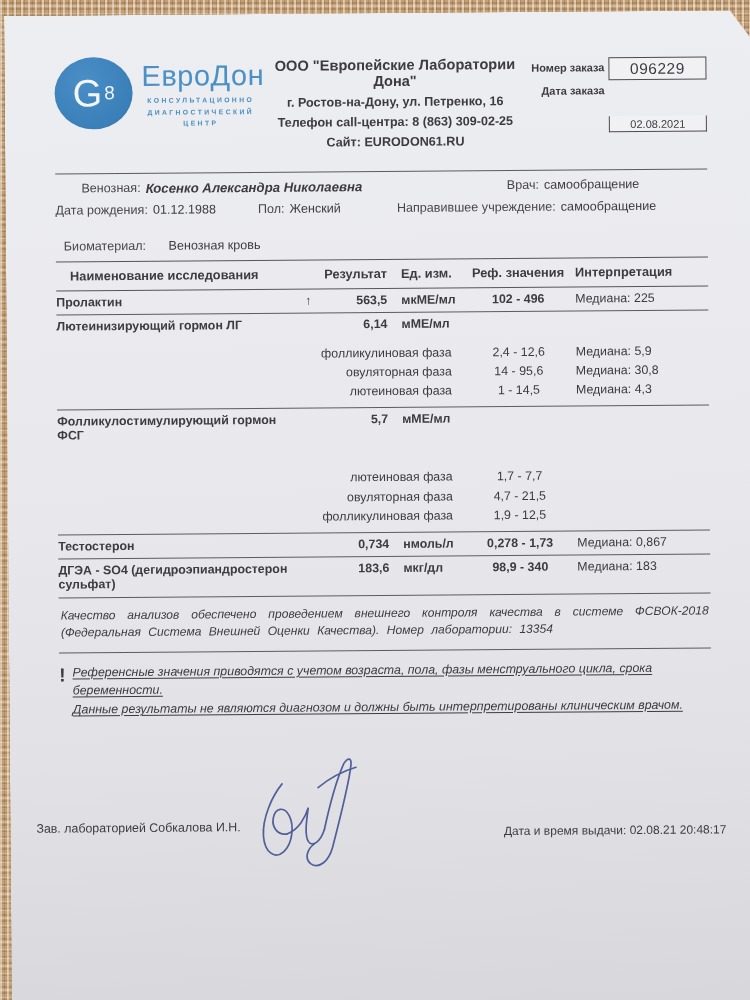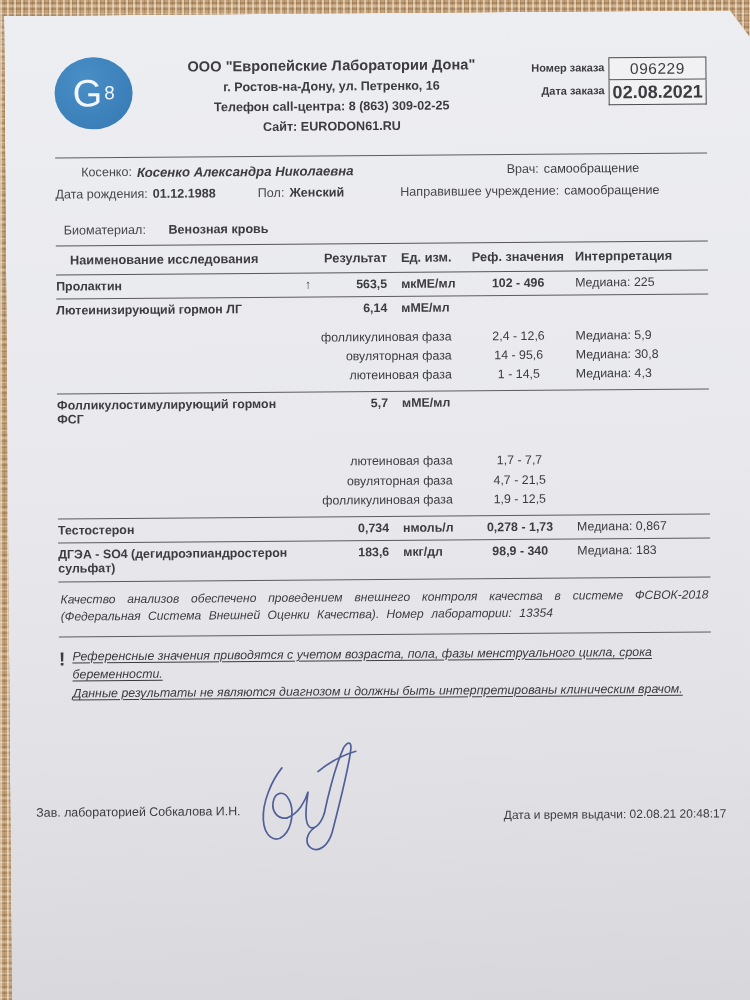--- a/index.html
+++ b/index.html
@@ -42,33 +42,33 @@
   .brand{ font-size:29px; color:#4b90c6; letter-spacing:.5px; line-height:1.05;}
   .tagline{ margin-top:4px; color:#4b8ec4; font-size:6.8px; font-weight:bold; letter-spacing:2.4px; line-height:1.65; }
   .org{ flex:1 1 auto; text-align:center; font-weight:bold; margin-top:8px; padding:0 6px;}
   .org .l1{ font-size:14.6px; margin-bottom:6px; }
   .org .l2,.org .l3,.org .l4{ font-size:12.6px; margin-bottom:6px; }
   .order{ flex:0 0 auto; width:176px; margin-top:10px; font-size:11.3px;}
   .order-row{ display:flex; align-items:stretch; }
   .order-label{ font-weight:bold; width:78px; text-align:right; padding:4px 4px 0 0; flex:0 0 auto; font-size:11px;}
   .order-box{ flex:1 1 auto; border:1.6px solid #4c4c50; text-align:center; padding:2px 0 1px; background:rgba(255,255,255,.25);}
   .order-box.num{ font-weight:normal; font-size:15.5px; letter-spacing:.5px;}
-  .order-box.date{ font-weight:bold; font-size:18px; }
+  .order-box.date{ font-weight:normal; font-size:11px;margin-top:36px; }
   .order-row + .order-row .order-box{ border-top:none; }
 
   
   .rule{ border-top:1.7px solid #54545a; }
   .rule.thin{ border-top:1.4px solid #5a5a60; }
 
   
   .patient{ font-size:12.6px; }
   .p-row1{ display:flex; margin-top:7px; }
   .p-row2{ display:flex; margin-top:7px; }
   .lbl{ color:#47474b; }
-  .b{ font-weight:bold; }
+  .b{ font-weight:normal; }
   .bi{ font-weight:bold; font-style:italic; font-size:13.2px;}
   .p-doc{ margin-left:auto; margin-right:68px; }
   .p-bio{ margin-top:22px; margin-bottom:8px; }
   .gap4{ display:inline-block; width:5px; }
 
   
   .trow{ display:grid; grid-template-columns:237px 30px 64px 80px 102px 1fr; font-size:12.4px; align-items:start;}
   .thead{ font-weight:bold; font-size:12.8px; padding:4px 0 5px;}
   .thead .h1{ padding-left:14px; }
   .c{ padding:2px 0; }
@@ -102,20 +102,28 @@
 
 <div class="scene">
   <div class="paper">
     <div class="inner">
 
       <div class="header">
         <div class="logo-circle">
           <span class="logo-g">G</span>
             <span class="logo-sup">8</span>
         </div>
+        <div class="brand-wrap">
+          <div class="brand">ЕвроДон</div>
+          <div class="tagline">
+            <div>КОНСУЛЬТАЦИОННО</div>
+            <div>ДИАГНОСТИЧЕСКИЙ</div>
+            <div>ЦЕНТР</div>
+          </div>
+        </div>
         <div class="org">
           <div class="l1">ООО "Европейские Лаборатории Дона"</div>
           <div class="l2">г. Ростов-на-Дону, ул. Петренко, 16</div>
           <div class="l3">Телефон call-центра: 8 (863) 309-02-25</div>
           <div class="l4">Сайт: EURODON61.RU</div>
         </div>
         <div class="order">
           <div class="order-row">
             <div class="order-label">Номер заказа</div>
             <div class="order-box num">096229</div>
@@ -123,21 +131,21 @@
           <div class="order-row">
             <div class="order-label">Дата заказа</div>
             <div class="order-box date">02.08.2021</div>
           </div>
         </div>
       </div>
 
       <div class="rule thin" style="margin-top:16px;"></div>
       <div class="patient">
         <div class="p-row1">
-          <span class="lbl p-name-label" style="margin-left:26px;">Косенко:</span>
+          <span class="lbl p-name-label" style="margin-left:26px;">Венозная:</span>
           <span class="bi" style="margin-left:5px;">Косенко Александра Николаевна</span>
           <span class="p-doc">
             <span class="lbl">Врач:</span><span class="gap4"></span><span>самообращение</span>
           </span>
         </div>
         <div class="p-row2">
           <span class="lbl">Дата рождения:</span>
           <span class="b" style="margin-left:5px;">01.12.1988</span>
           <span class="lbl" style="margin-left:42px;">Пол:</span>
           <span class="b" style="margin-left:5px;">Женский</span>

